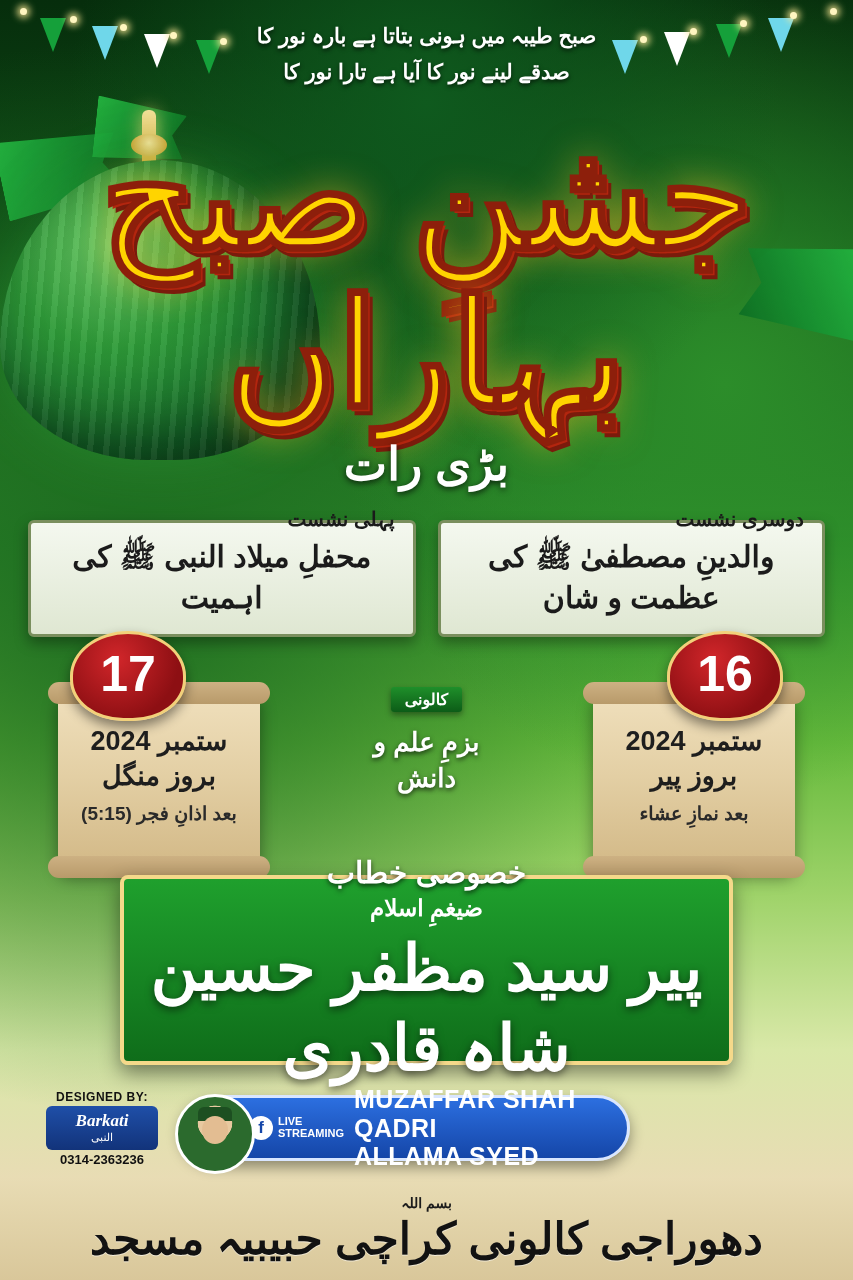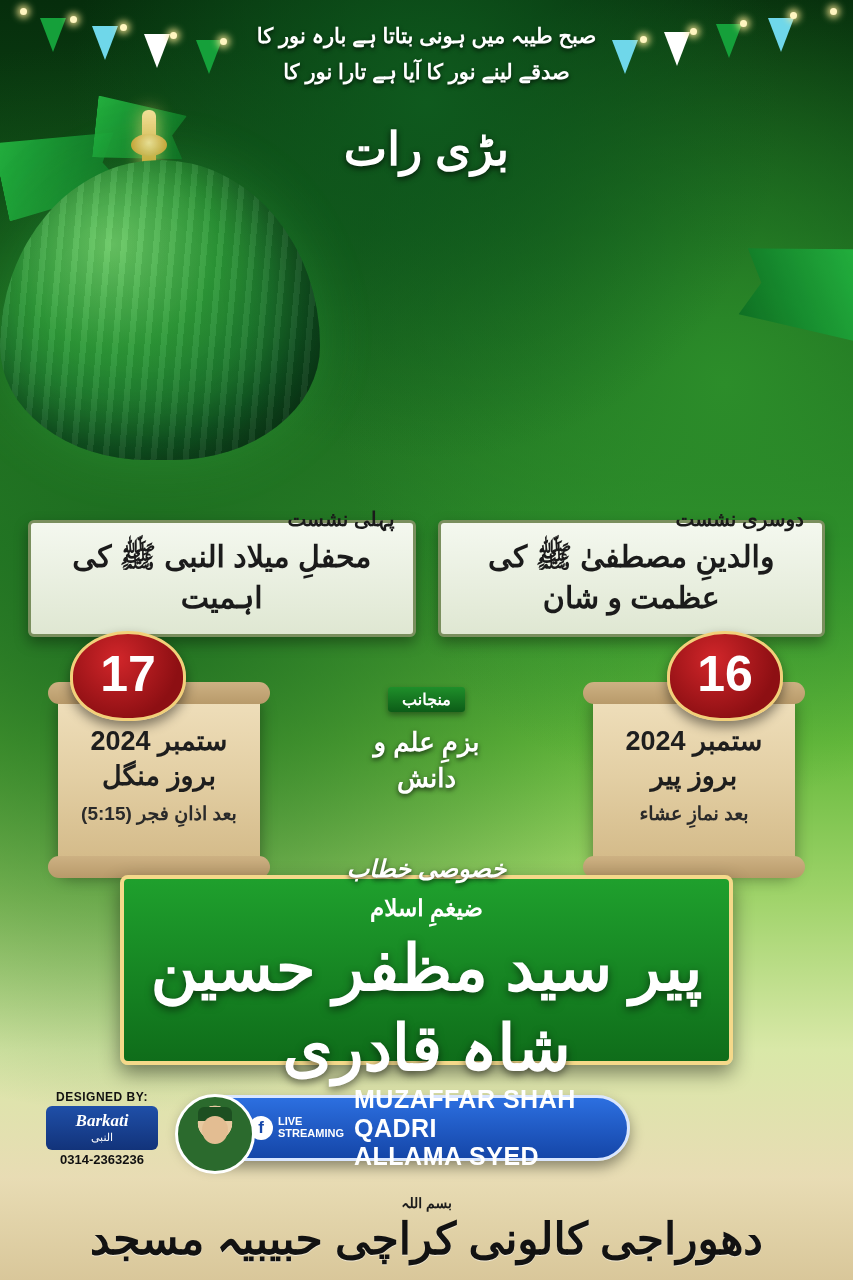--- a/index.html
+++ b/index.html
@@ -285,24 +285,23 @@
     box-shadow: 0 8px 20px rgba(0,0,0,.45);
     text-align: center;
     direction: rtl;
     box-sizing: border-box;
   }
   .speaker-top {
     position: absolute;
     top: -24px;
     left: 0; right: 0;
     color: #ffffff;
-    font-size: 24px;
+    font-size: 30px;
     font-weight: bold;
     text-shadow: 0 2px 5px rgba(0,0,0,.7);
-    font-style: italic;
   }
   .speaker-title {
     margin-top: 16px;
     color: #ffffff;
     font-size: 23px;
     font-weight: bold;
   }
   .speaker-name {
     margin-top: 6px;
     color: #ffffff;
@@ -482,20 +481,21 @@
     <div class="bulb" style="left:790px; top:12px;"></div>
     <div class="bulb" style="left:830px; top:8px;"></div>
   </div>
 
   <div class="couplet">
     <div>صبح طیبہ میں ہونی بتاتا ہے بارہ نور کا</div>
     <div>صدقے لینے نور کا آیا ہے تارا نور کا</div>
   </div>
 
   <div class="title-block">
+    <div class="title-main">جشنِ صبح بہاراں</div>
     <div class="title-sub">بڑی رات</div>
   </div>
 
   <div class="sessions">
     <div class="session">
       <div class="session-tag">پہلی نشست</div>
       <div class="session-text">محفلِ میلاد النبی ﷺ کی اہمیت</div>
     </div>
     <div class="session">
       <div class="session-tag">دوسری نشست</div>
@@ -512,21 +512,21 @@
     <div class="daybadge b16">16</div>
 
     <div class="scroll left">
       <div class="scroll-main">ستمبر 2024</div>
       <div class="scroll-main">بروز منگل</div>
       <div class="scroll-sub">بعد اذانِ فجر (5:15)</div>
     </div>
     <div class="daybadge b17">17</div>
 
     <div class="center-tag">
-      <div class="ribbon">منجانب</div>
+      <div class="ribbon">کالونی</div>
       <div class="ctext">بزمِ علم و دانش</div>
     </div>
   </div>
 
   <div class="speaker">
     <div class="speaker-top">خصوصی خطاب</div>
     <div class="speaker-title">ضیغمِ اسلام</div>
     <div class="speaker-name">پیر سید مظفر حسین شاہ قادری</div>
   </div>
 

